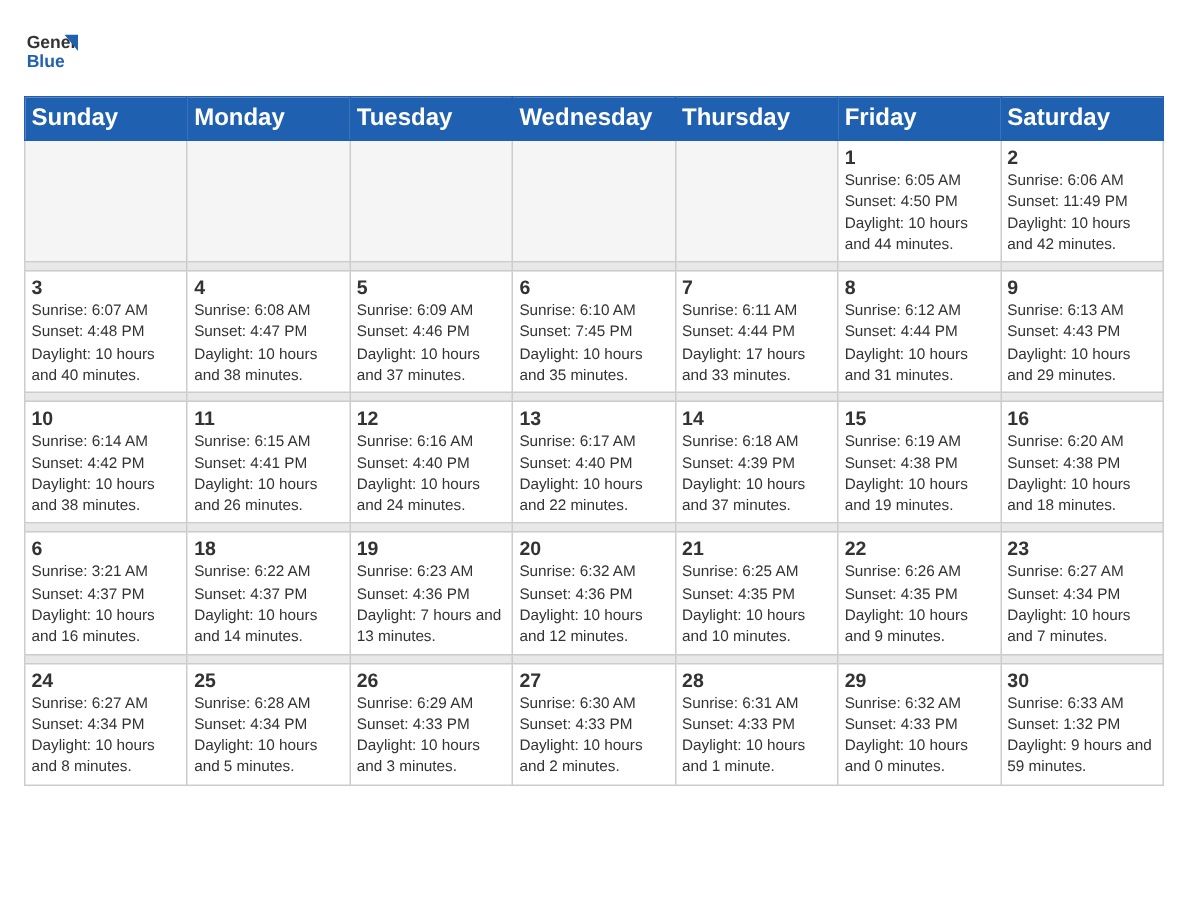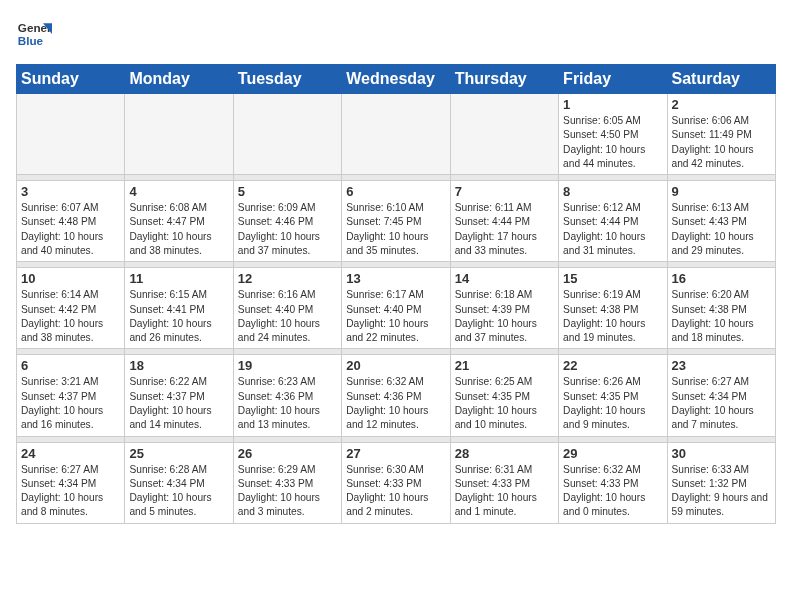--- a/index.html
+++ b/index.html
@@ -271,21 +271,21 @@
           <span>Sunrise: 6:22 AM</span><br>
           <span>Sunset: 4:37 PM</span><br>
           <span>Daylight: 10 hours and 14 minutes.</span>
         </div>
       </td>
         <td>
         <span class="day-num">19</span>
         <div class="day-info">
           <span>Sunrise: 6:23 AM</span><br>
           <span>Sunset: 4:36 PM</span><br>
-          <span>Daylight: 10 hours and 13 minutes.</span>
+          <span>Daylight: 7 hours and 13 minutes.</span>
         </div>
       </td>
         <td>
         <span class="day-num">20</span>
         <div class="day-info">
           <span>Sunrise: 6:32 AM</span><br>
           <span>Sunset: 4:36 PM</span><br>
           <span>Daylight: 10 hours and 12 minutes.</span>
         </div>
       </td>

